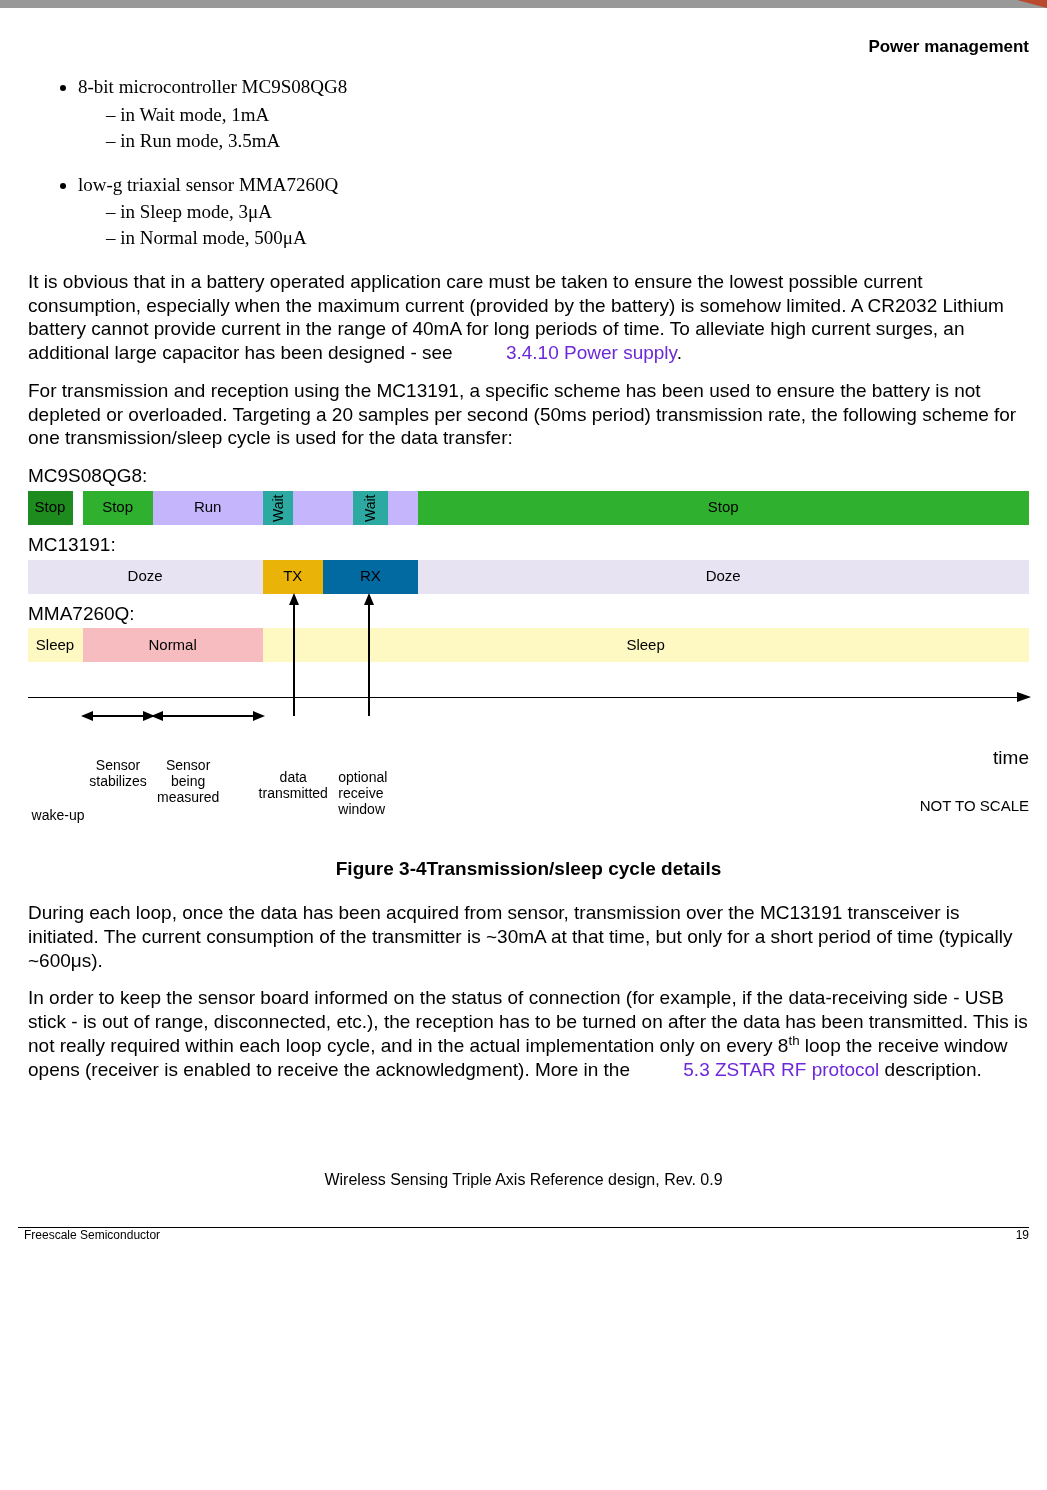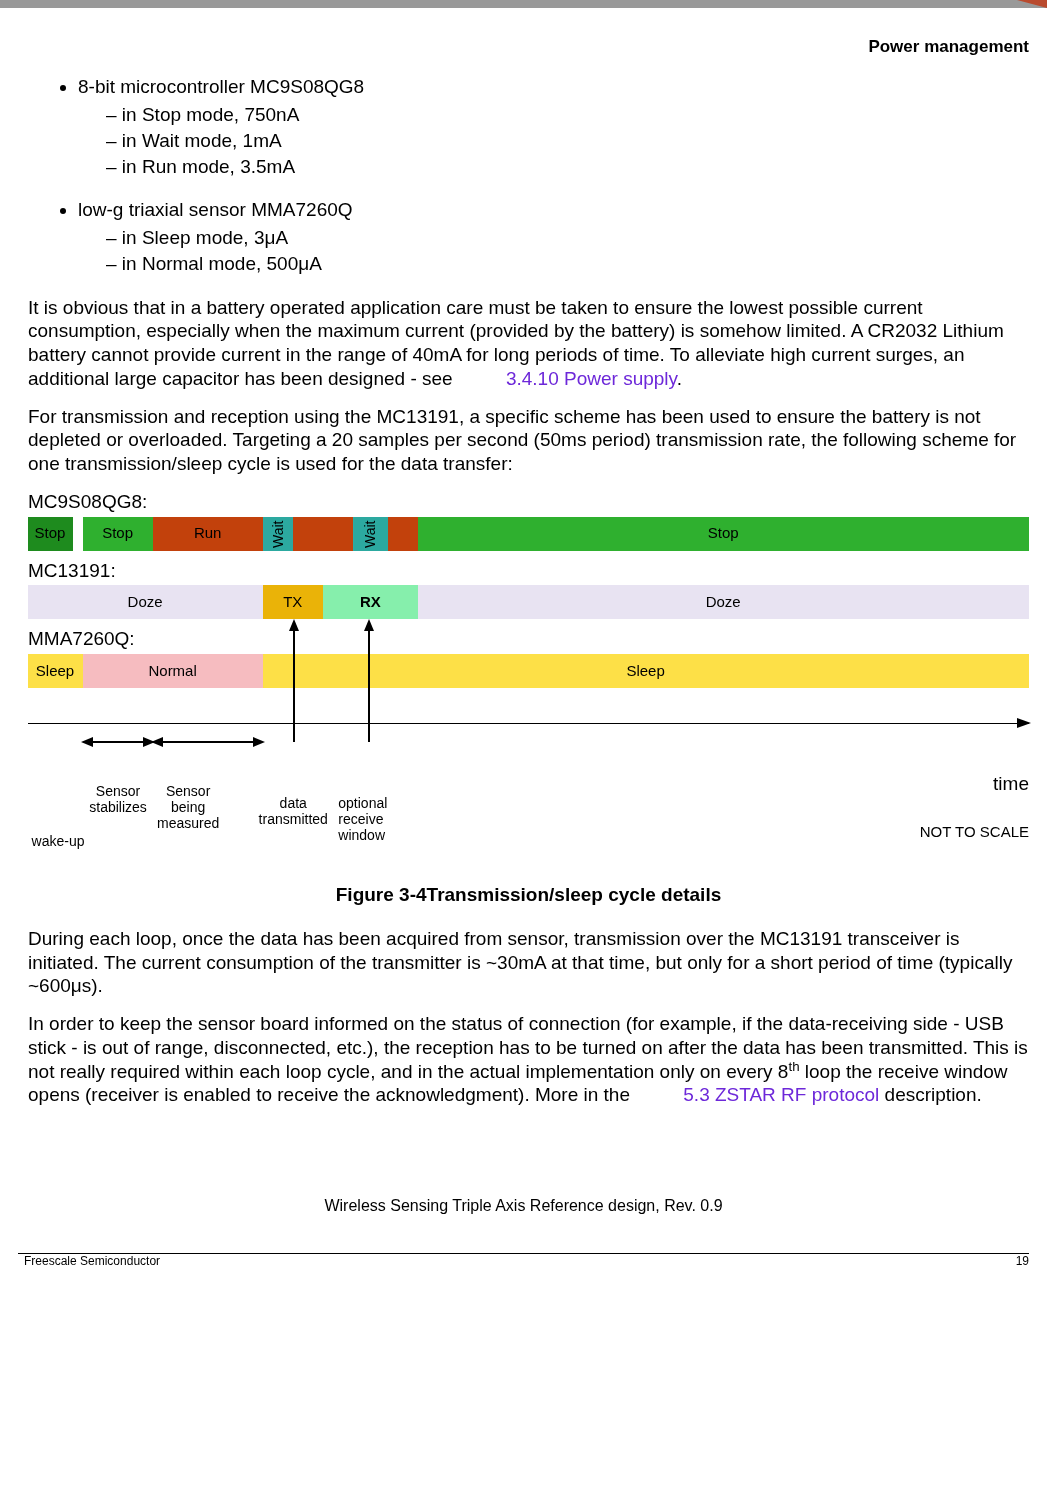--- a/index.html
+++ b/index.html
@@ -34,21 +34,21 @@
     text-align: right;
     font-weight: bold;
     font-size: 17px;
     margin-bottom: 18px;
   }
   ul.bullets {
     list-style: disc;
     margin: 0 0 20px 50px;
     padding: 0;
   }
-  ul.bullets > li { margin-bottom: 4px; }
+  ul.bullets > li { margin-bottom: 4px; font-family: Liberation Serif, serif; }
   ul.dashes {
     list-style: none;
     margin: 4px 0 0 28px;
     padding: 0;
   }
   ul.dashes > li::before { content: "–  "; }
   ul.dashes > li { margin-bottom: 2px; }
   p { margin: 0 0 14px 0; }
   .xref { color: #6d28d9; margin-left: 48px; }
   .fig-section {
@@ -67,27 +67,27 @@
     align-items: center;
     justify-content: center;
     border-right:1px solid rgba(0,0,0,0);
     box-sizing:border-box;
     white-space: nowrap;
     text-align: center;
   }
   .seg.v { writing-mode: vertical-rl; transform: rotate(180deg); font-size:14px;}
   .g-dark { background:#1e8b1e; }
   .g-med  { background:#2fb02f; }
-  .yel    { background:#c2410c; }
+  .yel    { background:#c4b5fd; }
   .teal   { background:#2ca9a0; }
   .purple { background:#e8e3f2; }
   .red    { background:#eab308; color:#000;}
-  .redlt  { background:#86efac;font-weight:bold; }
+  .redlt  { background:#0369a1; }
   .pink   { background:#f6bcc0; }
-  .lgreen { background:#fde047; }
+  .lgreen { background:#fef9c3; }
 
   .callouts {
     position: relative;
     height: 150px;
     font-size: 14px;
     text-align:center;
     line-height:1.15;
   }
   .callout { position:absolute; }
   .timeline {
@@ -127,21 +127,20 @@
 
 <div class="top-bar"></div>
 
 <div class="content">
   <div class="header-right">Power management</div>
 
   <ul class="bullets">
     <li>
       <span>8-bit microcontroller MC9S08QG8</span>
       <ul class="dashes">
-        <li>in Stop mode, 750nA</li>
         <li>in Wait mode, 1mA</li>
         <li>in Run mode, 3.5mA</li>
       </ul>
     </li>
   </ul>
 
   <ul class="bullets">
     <li>
       <span>low-g triaxial sensor MMA7260Q</span>
       <ul class="dashes">

